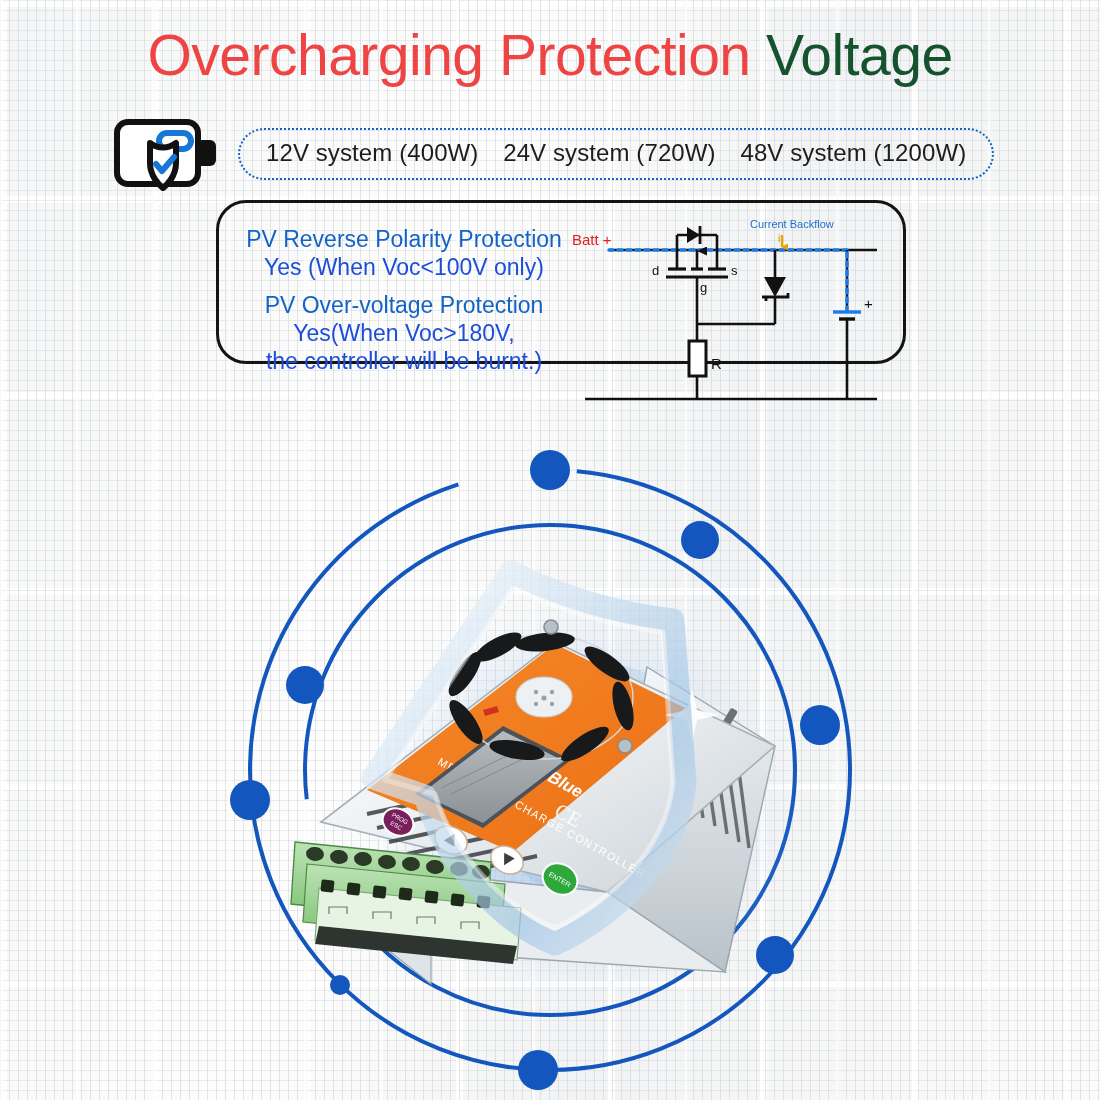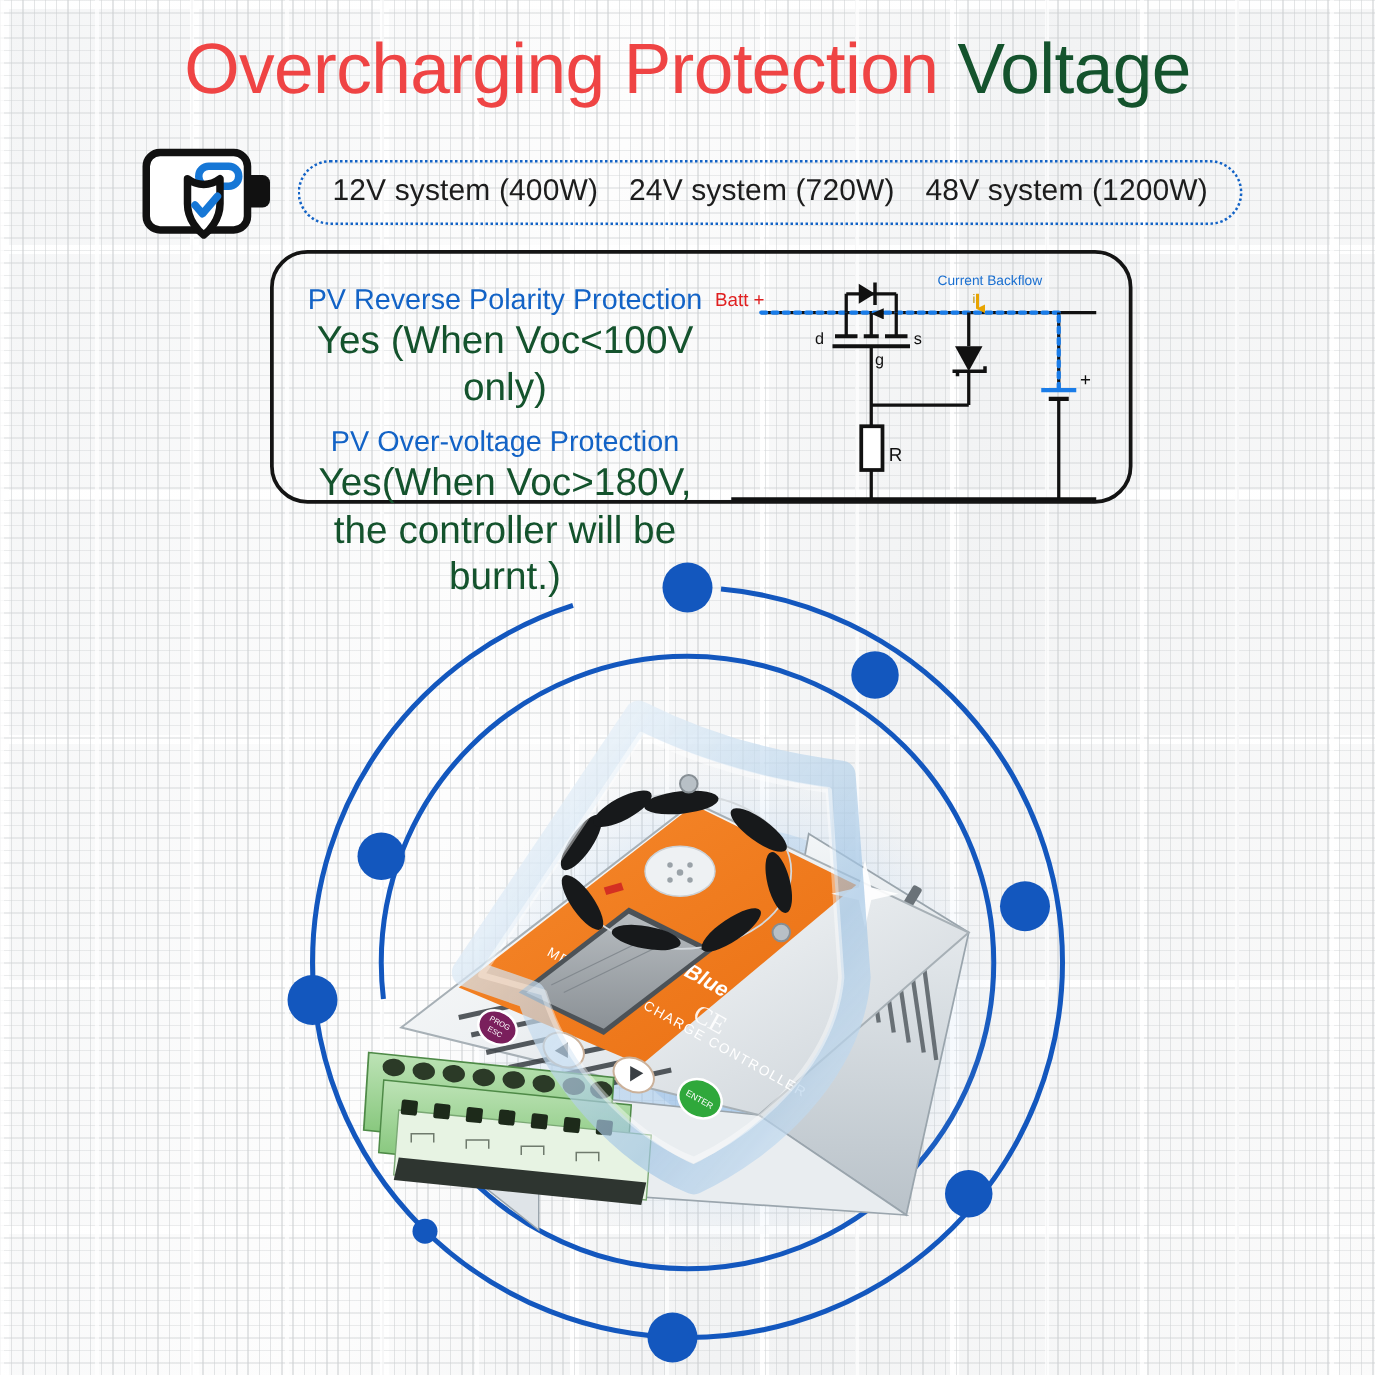--- a/index.html
+++ b/index.html
@@ -55,32 +55,32 @@
     font-size:24px; color:#1d1d1d;
     white-space:nowrap; background:transparent;
     letter-spacing:.1px;
   }
   #spec-pill span{ margin-right:18px; }
   #spec-pill span:last-child{ margin-right:0;text-align:center; }
 
   
   #info-card{
     position:absolute; left:216px; top:200px;
-    width:690px; height:203px;
+    width:690px; height:164px;
     border:3.5px solid #141414;
     border-radius:30px;
     background:transparent;
     z-index:6;
   }
   #protection-text{
     position:absolute; left:20px; top:22px; width:330px;
     text-align:center;
   }
   .prot-head{ color:#1363C6; font-size:23px; line-height:1.22; }
-  .prot-body{ color:#14532d; font-size:31px; line-height:1.22; }
+  .prot-body{ color:#1d4ed8; font-size:23px; line-height:1.22; }
   .prot-group{ margin-bottom:10px; }
   .prot-group:last-child{ margin-bottom:0; }
 
   #circuit-wrap{
     position:absolute; left:348px; top:8px;
     width:330px; height:200px;
   }
 
   
   #hero{

